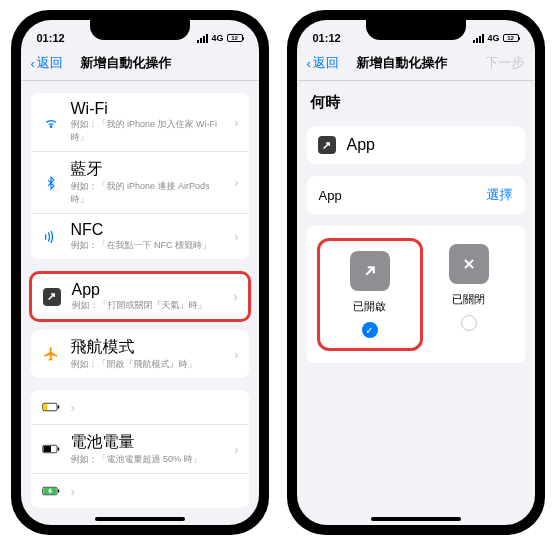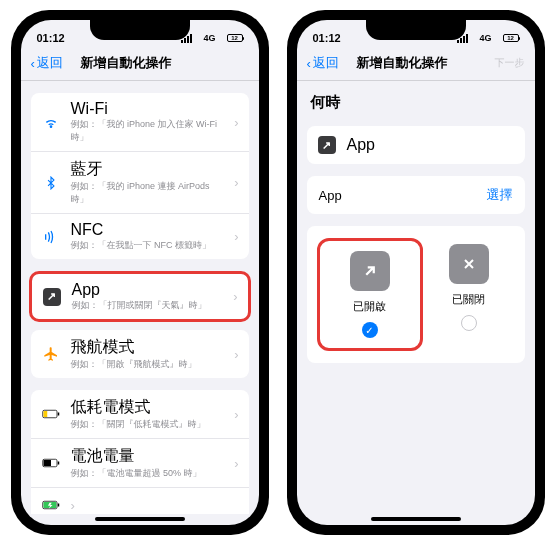--- a/index.html
+++ b/index.html
@@ -38,40 +38,40 @@
     }
     .statusbar {
       height: 30px;
       display: flex;
       justify-content: space-between;
       align-items: center;
       padding: 6px 16px 0;
       font-size: 11px;
       font-weight: 600;
     }
-    .status-right { display: flex; align-items: center; gap: 11px; font-size: 9px; }
+    .status-right { display: flex; align-items: center; gap: 3px; font-size: 9px; }
     .signal-bars { display: inline-flex; align-items: flex-end; gap: 1px; }
     .signal-bars span { width: 2px; background: #000; display: inline-block; }
     .signal-bars span:nth-child(1){height:3px}.signal-bars span:nth-child(2){height:5px}
     .signal-bars span:nth-child(3){height:7px}.signal-bars span:nth-child(4){height:9px}
     .battery {
       display: inline-flex; align-items: center;
       border: 1px solid #000; border-radius: 2px;
       width: 16px; height: 8px; padding: 1px; position: relative;
       font-size: 6px; justify-content: center;
     }
     .battery::after { content:''; width:1px; height:3px; background:#000; position:absolute; right:-2px; border-radius:0 1px 1px 0; }
     .navbar {
       display: flex; align-items: center; justify-content: space-between;
       padding: 4px 10px 8px; background: #f2f2f7;
       border-bottom: 0.5px solid #d1d1d6;
     }
     .navbar .back { color: #007aff; font-size: 13px; display: flex; align-items: center; gap: 2px; min-width: 50px; }
     .navbar .title { font-size: 13px; font-weight: 600; flex: 1; text-align: left; }
-    .navbar .next { color: #c7c7cc; font-size: 10px; min-width: 50px; text-align: right; }
+    .navbar .next { color: #c7c7cc; font-size: 13px; min-width: 50px; text-align: right; }
     .content { overflow-y: auto; height: calc(100% - 72px); }
     .group { background: #fff; margin: 12px 10px; border-radius: 8px; overflow: hidden; }
     .row {
       display: flex; align-items: center; padding: 7px 10px;
       border-bottom: 0.5px solid #e5e5ea; gap: 10px; position: relative;
     }
     .row:last-child { border-bottom: none; }
     .row-icon {
       width: 20px; height: 20px; display: flex; align-items: center; justify-content: center;
       font-size: 14px; flex-shrink: 0;
@@ -227,24 +227,20 @@
       </div>
 
       <div class="group">
         <div class="row">
           <div class="row-icon icon-lowpower">
             <svg width="18" height="10" viewBox="0 0 24 12">
                 <rect x="1" y="1" width="19" height="10" rx="2" fill="none" stroke="#000" stroke-width="1"></rect>
                 <rect x="2" y="2" width="5" height="8" fill="#ffcc00"></rect>
                 <rect x="21" y="4" width="2" height="4" fill="#000"></rect>
               </svg>
-          </div>
-          <div class="row-text">
-            <div class="row-title">低耗電模式</div>
-            <div class="row-sub">例如：「關閉『低耗電模式』時」</div>
           </div>
           <span class="chevron">›</span>
         </div>
         <div class="row">
           <div class="row-icon">
             <svg width="18" height="10" viewBox="0 0 24 12">
                 <rect x="1" y="1" width="19" height="10" rx="2" fill="none" stroke="#000" stroke-width="1"></rect>
                 <rect x="2" y="2" width="10" height="8" fill="#000"></rect>
                 <rect x="21" y="4" width="2" height="4" fill="#000"></rect>
               </svg>

